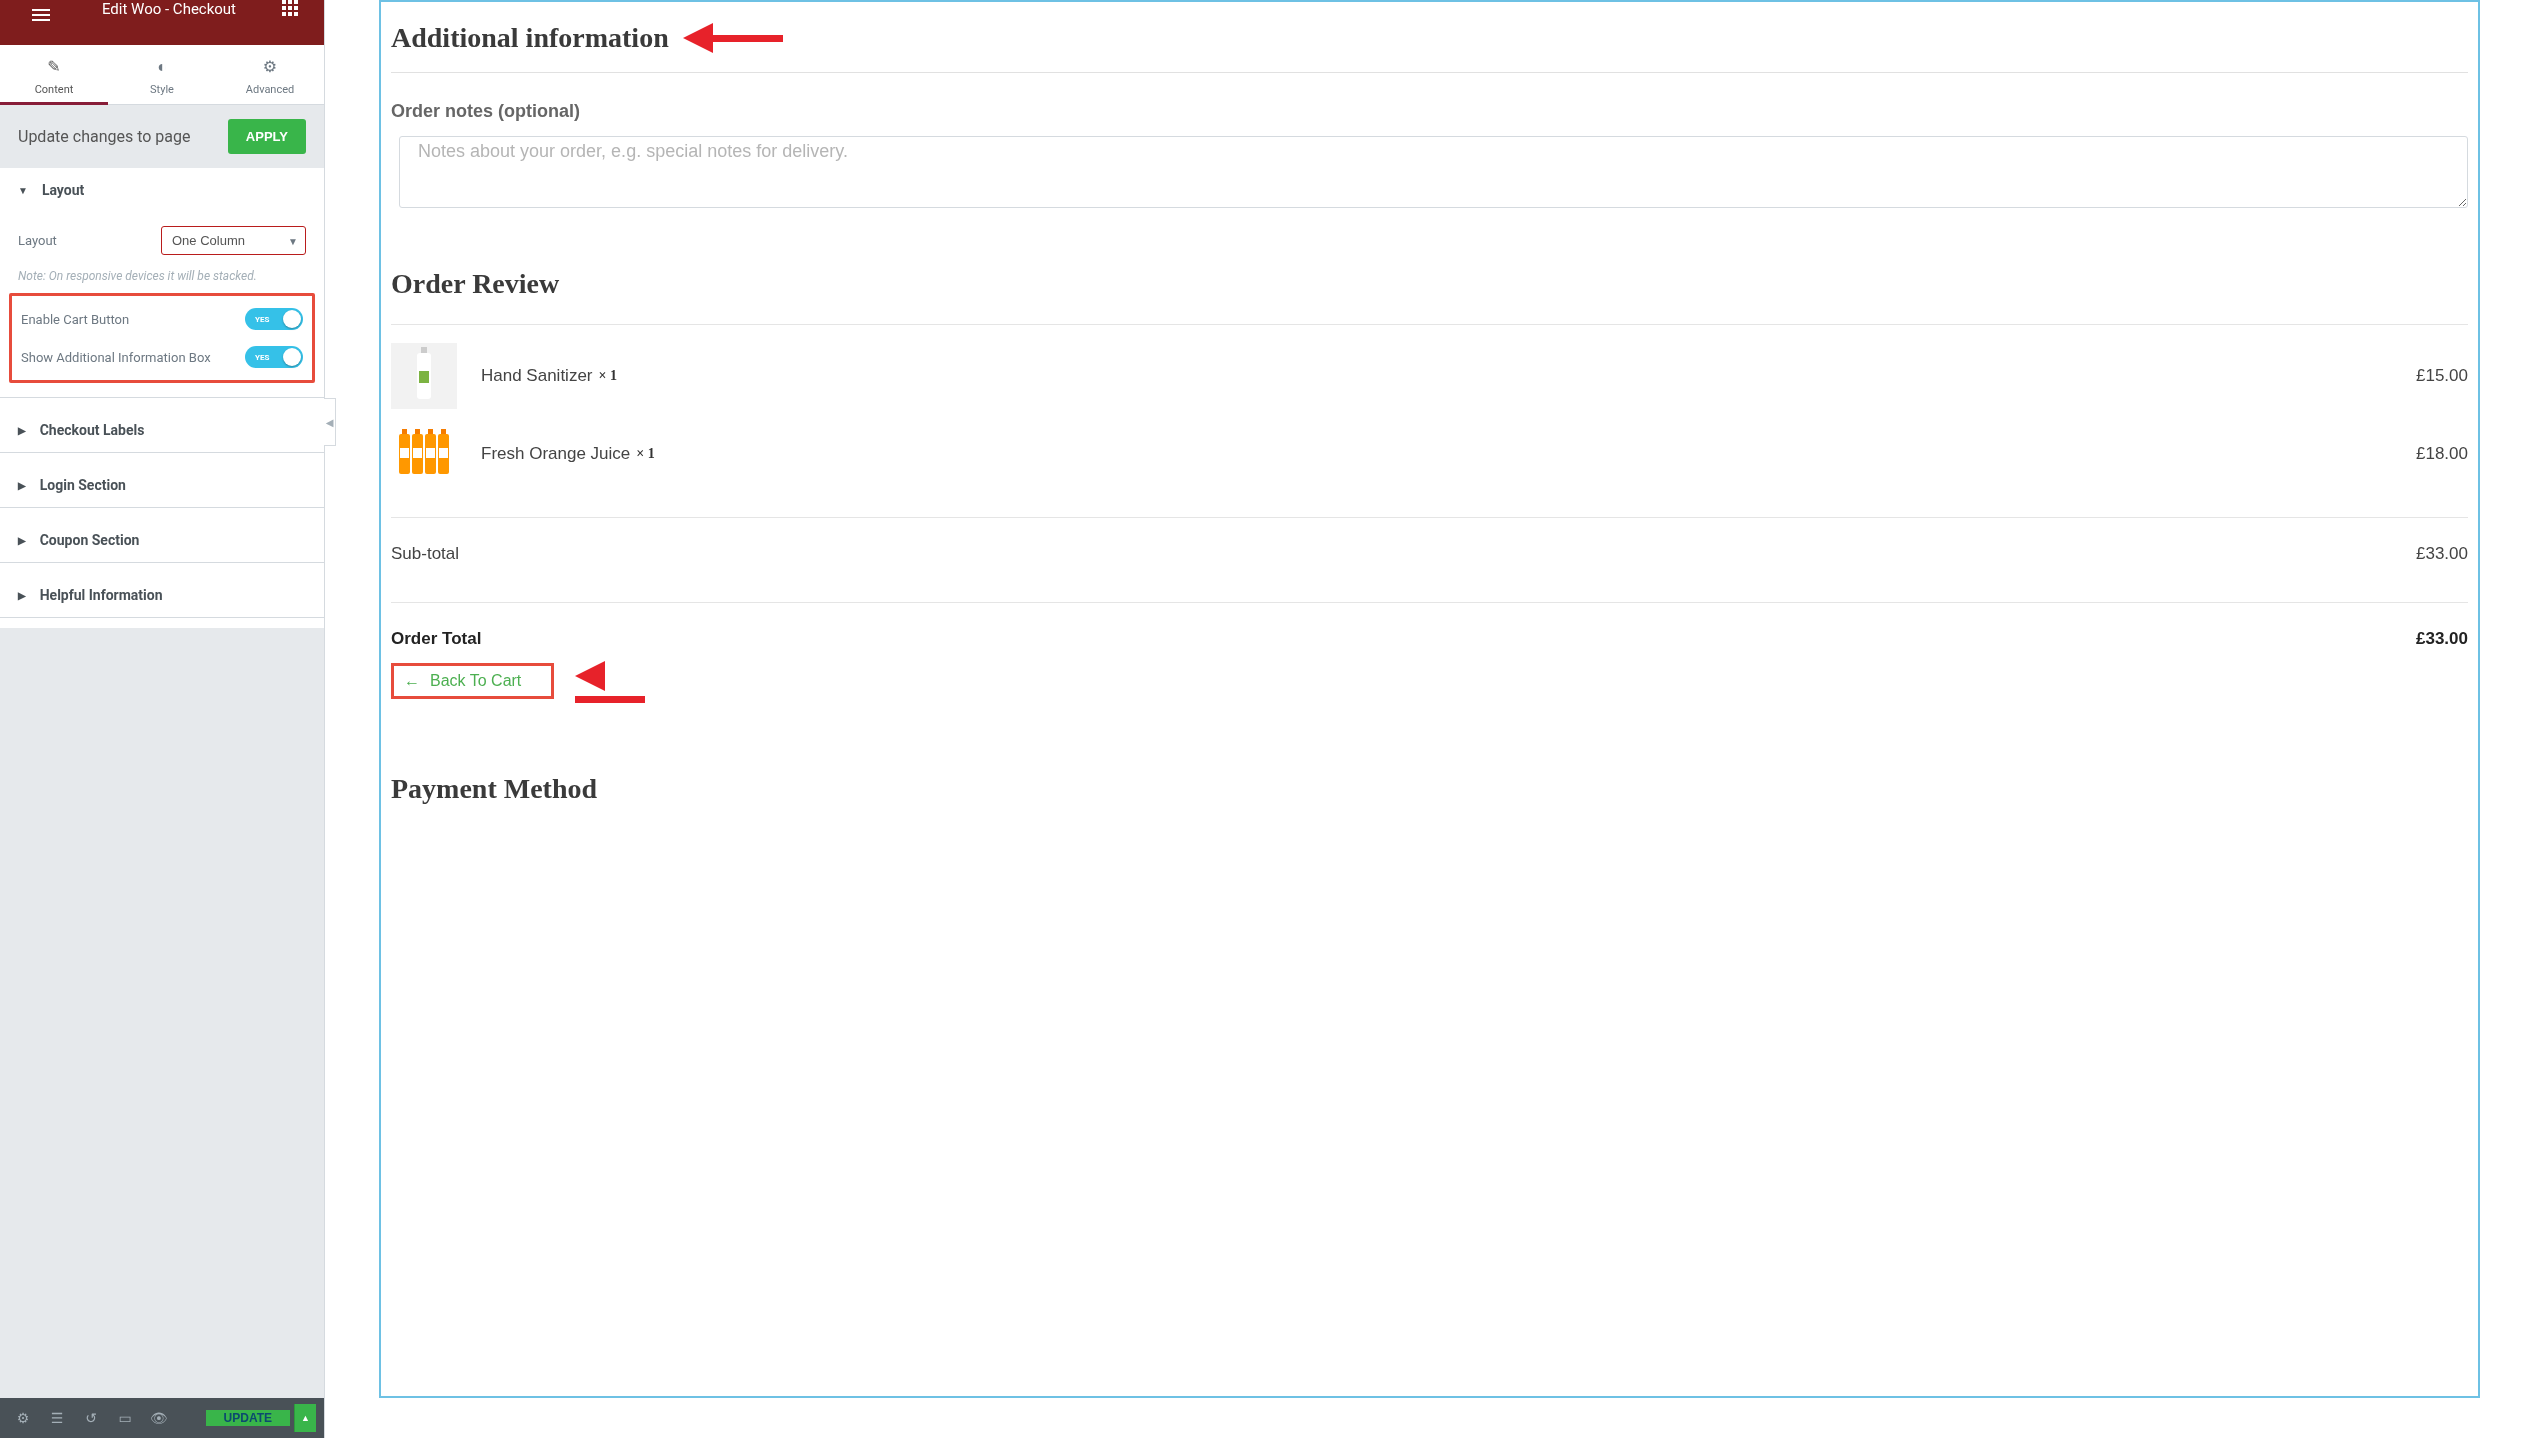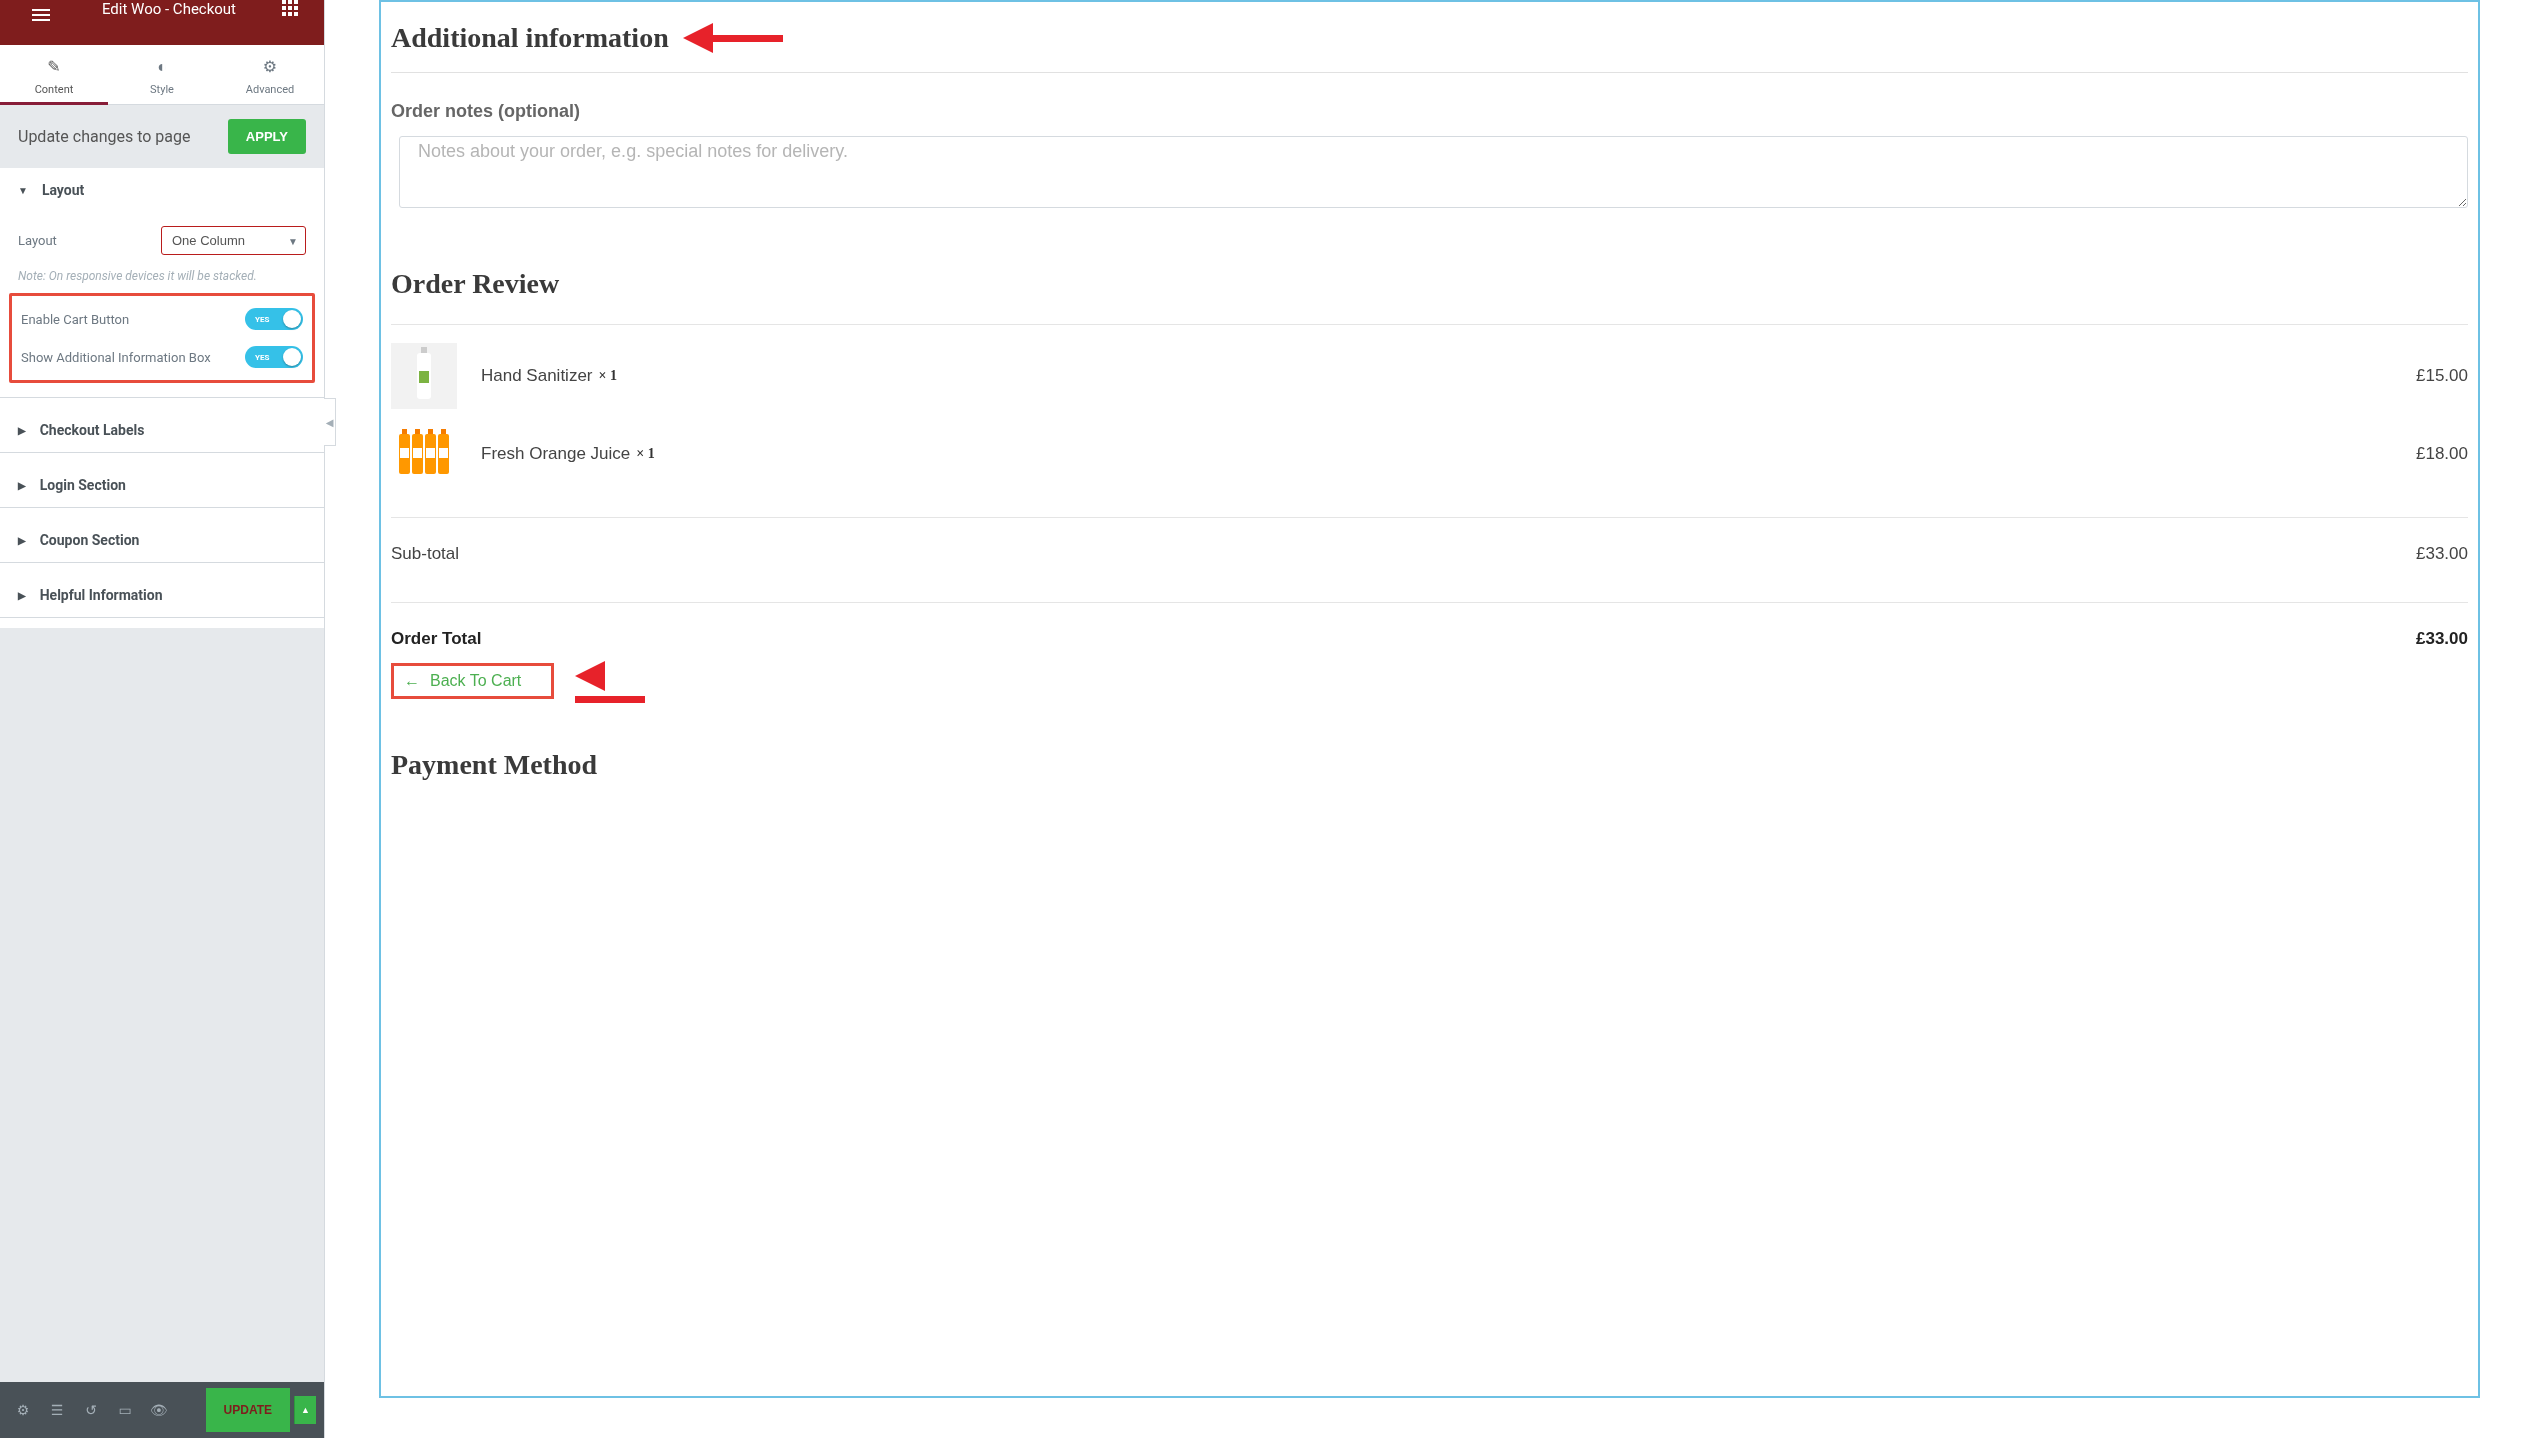--- a/index.html
+++ b/index.html
@@ -44,21 +44,21 @@
 .toggle-text { font-size: 8px; color: #fff; font-weight: 700; margin-left: 10px; }
 
 .highlight-box { border: 3px solid #e74c3c; border-radius: 2px; margin: 2px -9px -2px -9px; padding: 4px 9px; }
 
 
 .collapse-handle { position: absolute; right: -12px; top: 398px; width: 12px; height: 48px; background: #fff; border: 1px solid #d5dadf; border-left: none; display: flex; align-items: center; justify-content: center; cursor: pointer; font-size: 10px; color: #a4afb7; }
 
 
 .sidebar-footer { margin-top: auto; background: #495157; display: flex; align-items: center; padding: 6px 8px; gap: 4px; }
 .footer-ico { width: 30px; height: 28px; display: flex; align-items: center; justify-content: center; color: #a4afb7; cursor: pointer; font-size: 14px; }
-.update-main { background: #39b54a; color: #7f1d1d; border: none; font-weight: 700; font-size: 12px; height: 44px; padding: 0 18px; cursor: pointer; margin-left: auto; }
+.update-main { background: #39b54a; color: #0c4a6e; border: none; font-weight: 700; font-size: 12px; height: 16px; padding: 0 18px; cursor: pointer; margin-left: auto; }
 .update-drop { background: #39b54a; color: #fff; border: none; border-left: 1px solid #2d9a3c; width: 22px; height: 28px; cursor: pointer; font-size: 9px; }
 
 
 .canvas { flex: 1; overflow: auto; background: #fff; padding: 0 54px 40px; font-family: Georgia, 'Times New Roman', serif; }
 .canvas-frame { border: 2px solid #6ec1e4; padding: 20px 10px 10px; min-height: 100%; }
 .section-heading { font-size: 28px; font-weight: 700; color: #3a3a3a; margin-bottom: 18px; font-family: Georgia, serif; }
 .section-divider { border: none; border-top: 1px solid #e1e1e1; margin-bottom: 28px; }
 .field-label { font-size: 18px; color: #666; font-weight: 600; margin-bottom: 14px; font-family: -apple-system, Arial, sans-serif; }
 .order-notes { width: 100%; min-height: 72px; border: 1px solid #d5dadf; border-radius: 3px; padding: 4px 18px; font-size: 18px; color: #701a75; font-family: -apple-system, Arial, sans-serif; resize: both; }
 .order-notes::placeholder { color: #b5b5b5; }
@@ -275,19 +275,19 @@
         <div class="back-cart-wrap">
           <div class="back-cart">
             <span class="back-arrow">←</span>
             <span>Back To Cart</span>
           </div>
           <span class="arrow-callout arrow-callout-2">
             <span class="arrow-head"></span><span class="arrow-line"></span>
           </span>
         </div>
 
-        <h2 class="section-heading" style="margin-top:50px;">Payment Method</h2>
+        <h2 class="section-heading" style="margin-top:74px;">Payment Method</h2>
       </div>
 
     </div>
   </div>
 
 </div>
 
 </body></html>

